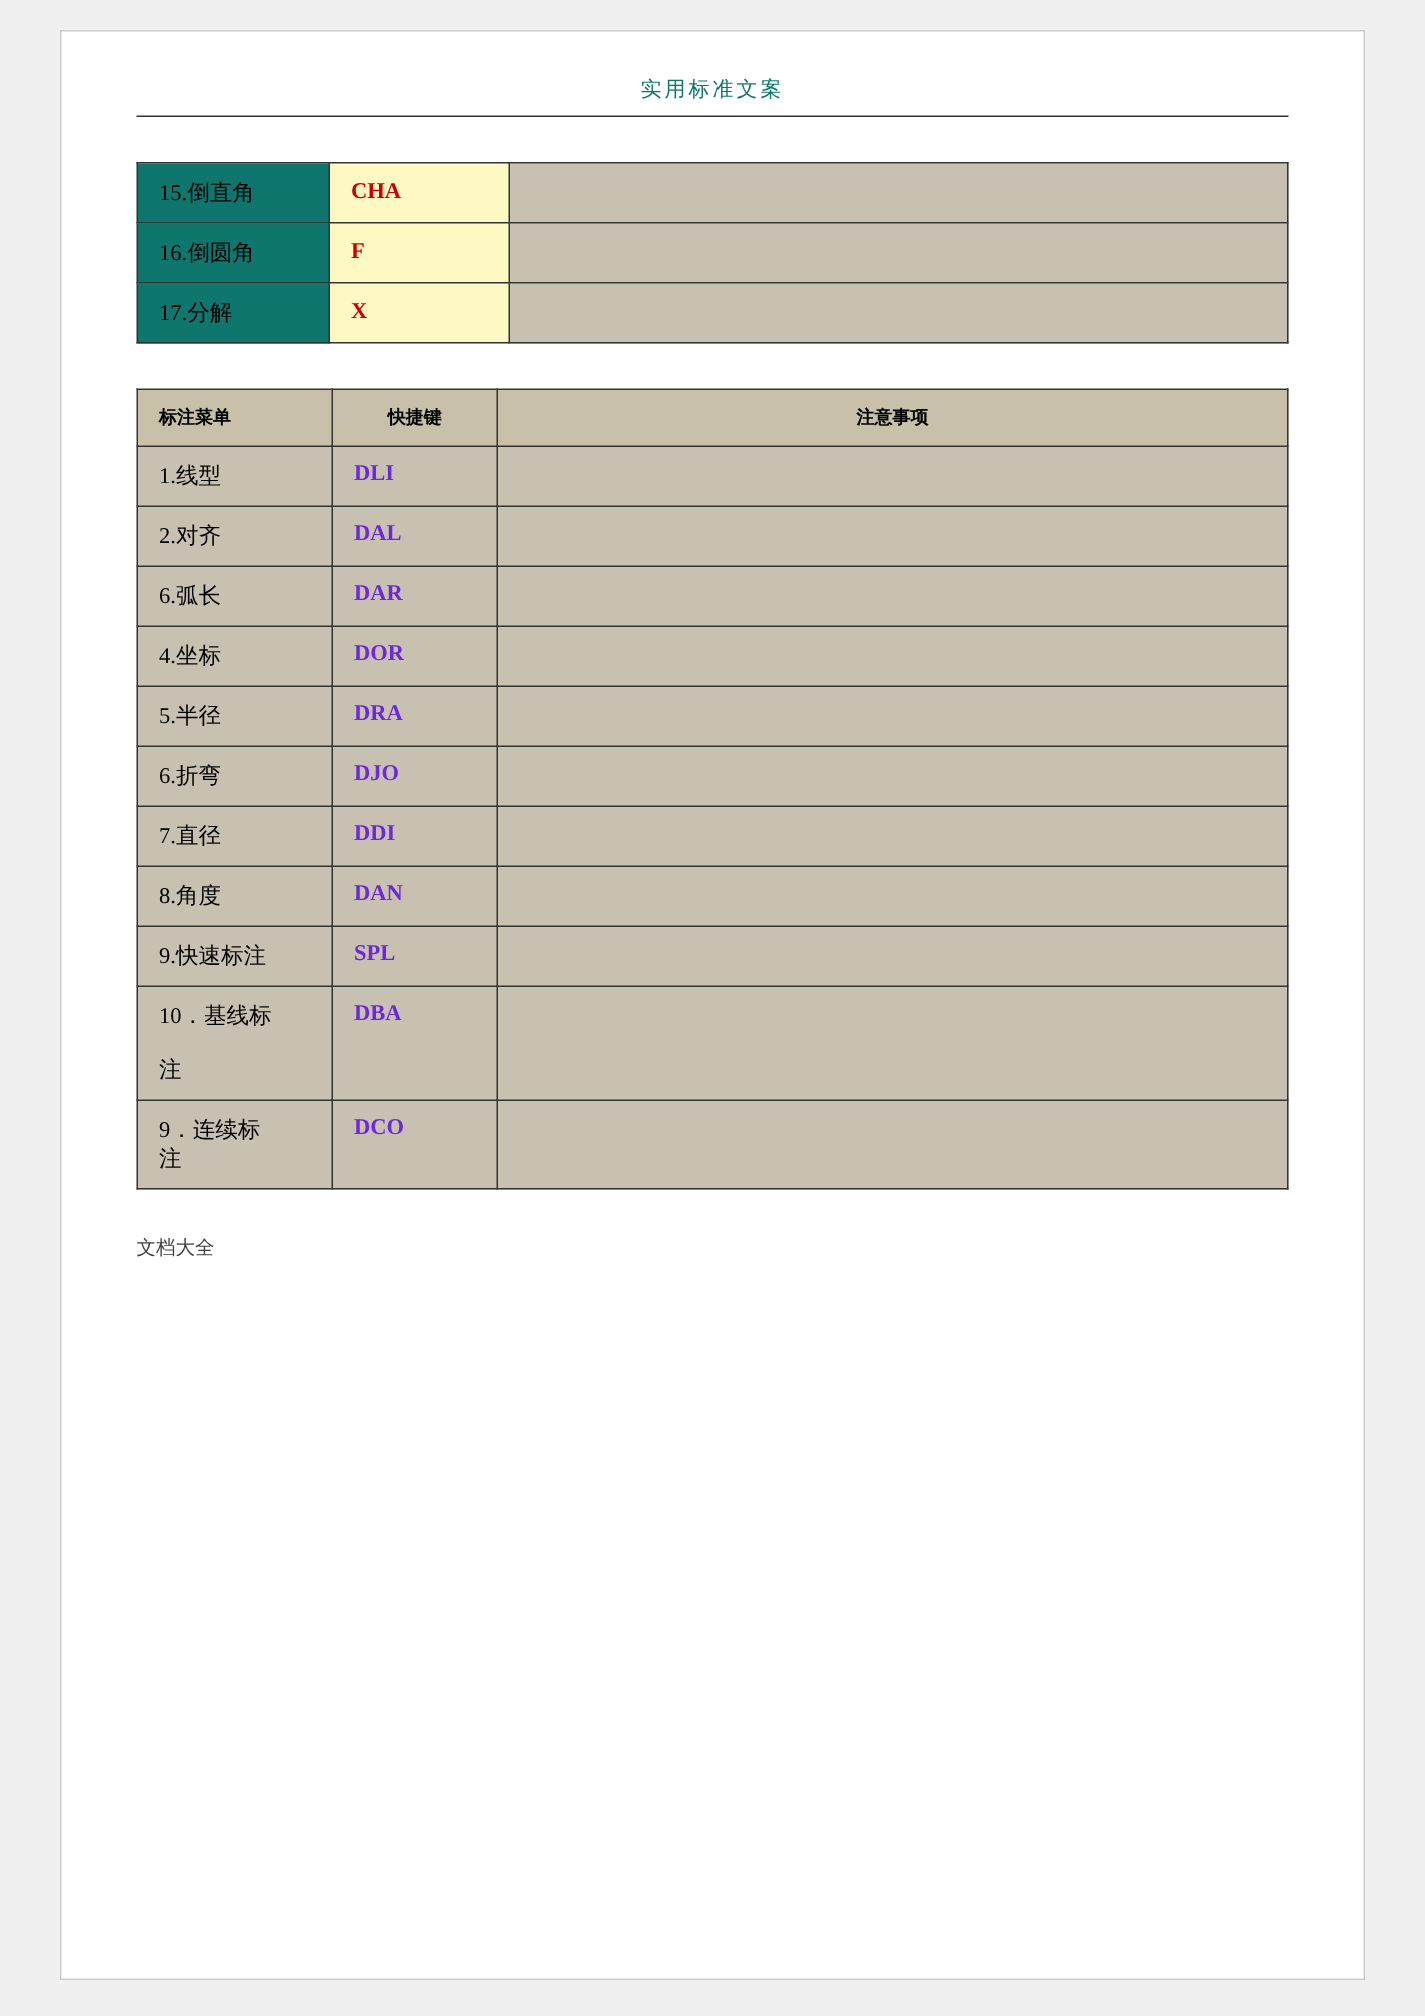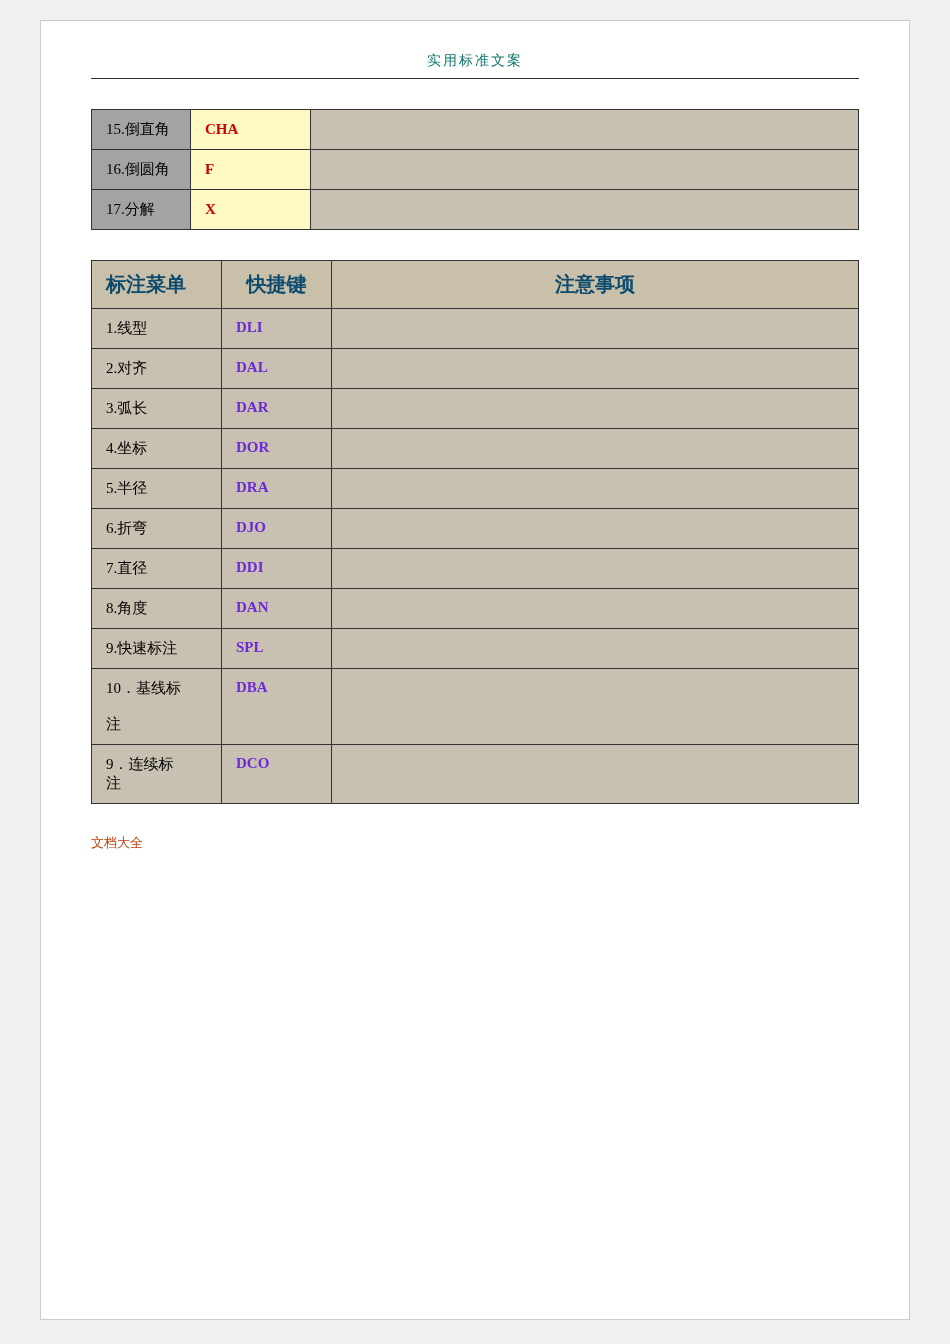--- a/index.html
+++ b/index.html
@@ -48,22 +48,22 @@
     }
 
     .top-table td {
       border: 1px solid #333;
       padding: 10px 14px;
       font-size: 15px;
       color: #000;
     }
 
     .top-table .col-menu {
-      width: 99px;
-      background: #a3a3a3;
+      width: 128px;
+      background: #0f766e;
     }
 
     .top-table .col-shortcut {
       width: 120px;
       background: #fef9c3;
     }
 
     .top-table .col-note {
       background: #c8c0b0;
     }
@@ -84,22 +84,22 @@
       border: 1px solid #333;
       padding: 10px 14px;
       font-size: 15px;
       color: #000;
       vertical-align: top;
     }
 
     .bottom-table .header-row td {
       background: #c8c0a8;
       font-weight: bold;
-      color: #0c4a6e;
-      font-size: 20px;
+      color: #000000;
+      font-size: 12px;
       text-align: center;
     }
 
     .bottom-table .header-row .col-menu-header {
       text-align: left;
       padding-left: 14px;
     }
 
     .bottom-table .data-row td {
       background: #c8c0b0;
@@ -123,21 +123,21 @@
     }
 
     .menu-blue {
       color: #1a1aaa;
       margin-left: 47px;
     }
 
     .page-footer {
       margin-top: 20px;
       font-size: 13px;
-      color: #c2410c;
+      color: #404040;
     }
 
     .tall-row td {
       height: 70px;
     }
   </style>
 </head>
 <body>
 
 <div class="page">
@@ -177,21 +177,21 @@
           <td class="col-menu menu-blue" style="white-space: pre-wrap;">1.线型</td>
           <td class="col-shortcut shortcut-red">DLI</td>
           <td class="col-note"></td>
         </tr>
         <tr class="data-row">
           <td class="col-menu menu-blue" style="white-space: pre-wrap;">2.对齐</td>
           <td class="col-shortcut shortcut-red">DAL</td>
           <td class="col-note"></td>
         </tr>
         <tr class="data-row">
-          <td class="col-menu menu-blue" style="white-space: pre-wrap;">3.弧长</td>
+          <td class="col-menu menu-blue" style="white-space: pre-wrap;">6.弧长</td>
           <td class="col-shortcut shortcut-red">DAR</td>
           <td class="col-note"></td>
         </tr>
         <tr class="data-row">
           <td class="col-menu menu-blue" style="white-space: pre-wrap;">4.坐标</td>
           <td class="col-shortcut shortcut-red">DOR</td>
           <td class="col-note"></td>
         </tr>
         <tr class="data-row">
           <td class="col-menu menu-blue" style="white-space: pre-wrap;">5.半径</td>

